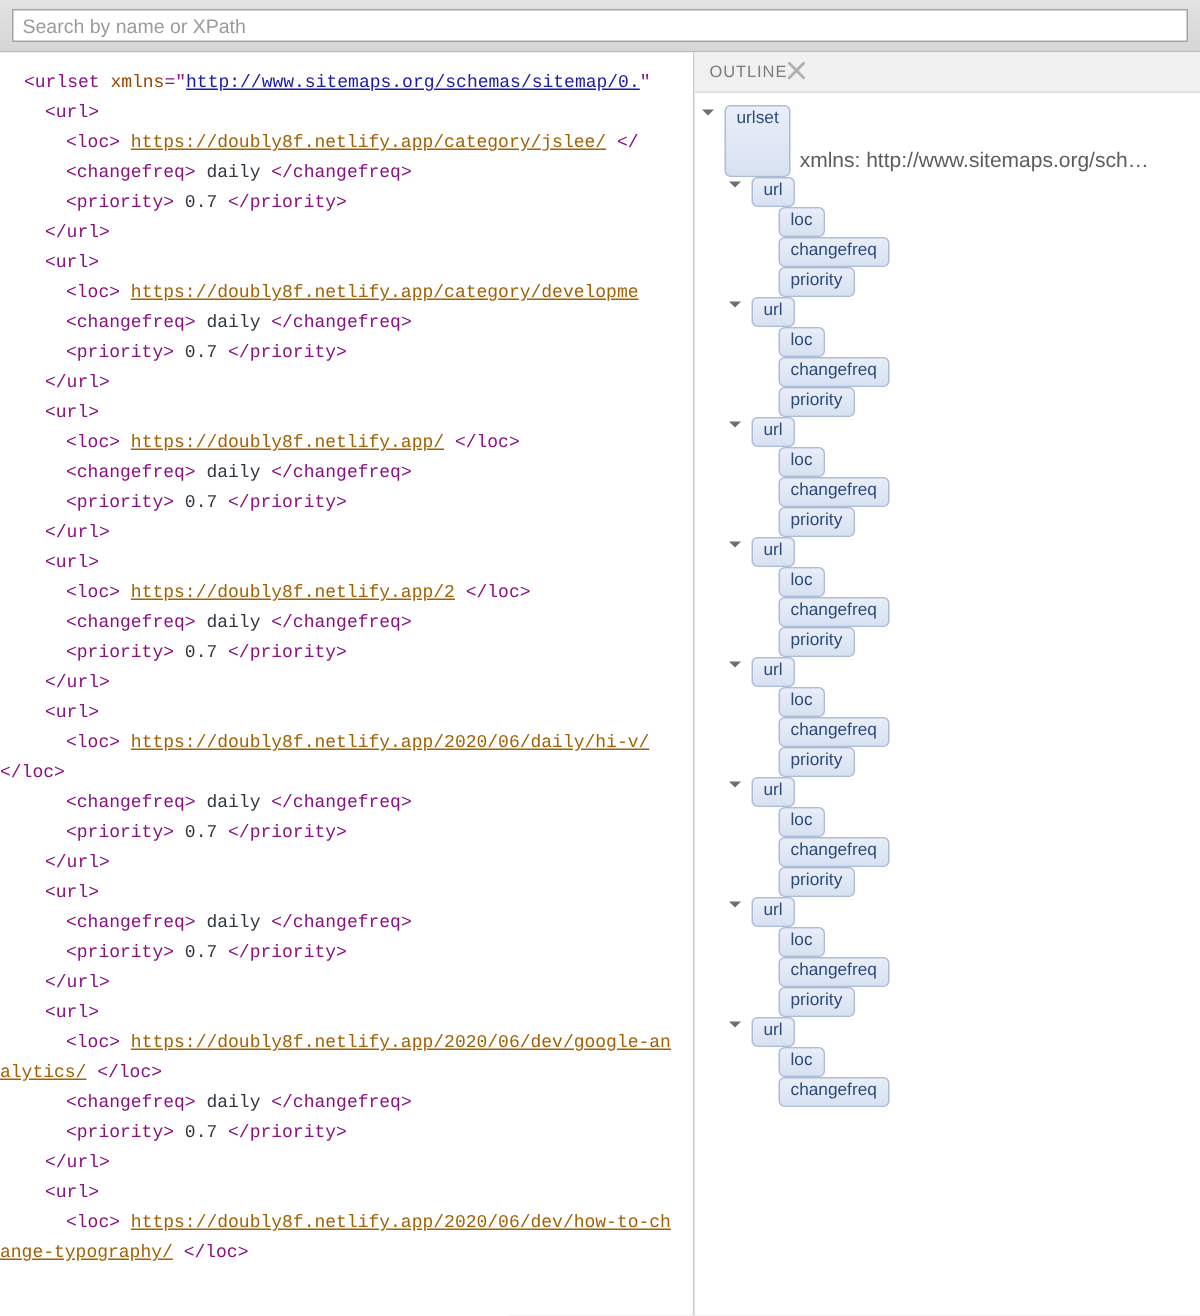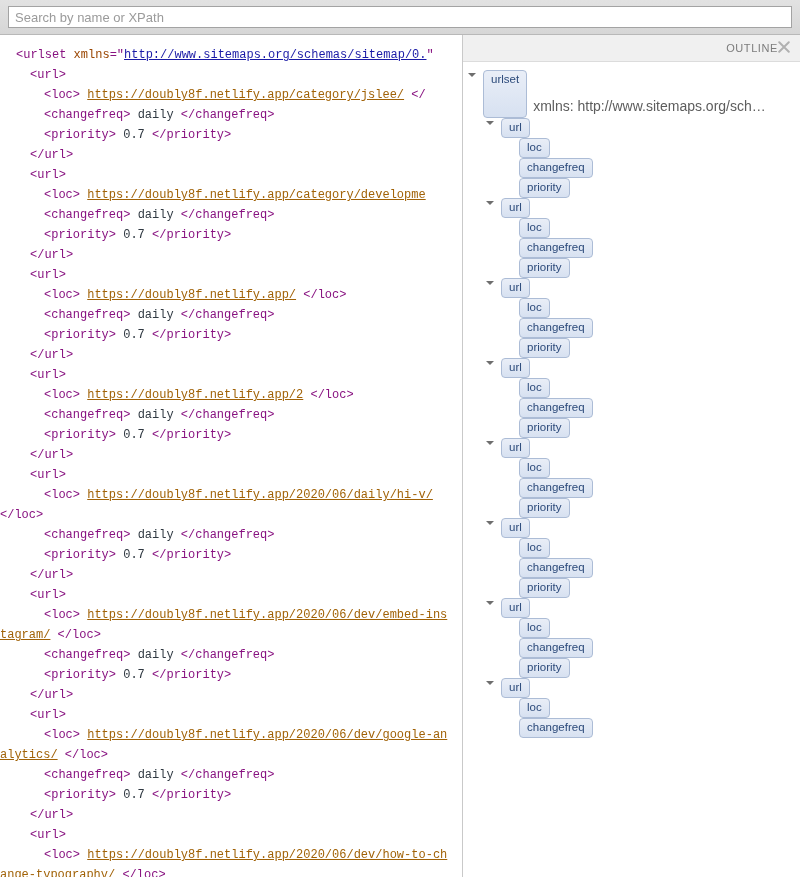--- a/index.html
+++ b/index.html
@@ -73,21 +73,21 @@
     border-left:1px solid #c9c9c9;
     background:#fff;
     display:flex;
     flex-direction:column;
     font-family:-apple-system,Helvetica,Arial,sans-serif;
     font-size:12px;
   }
   .outline-header {
     display:flex;
     align-items:center;
-    justify-content:flex-end;
+    justify-content:flex-start;
     padding:6px 8px 6px 10px;
     background:#f0f0f0;
     border-bottom:1px solid #dcdcdc;
     color:#7c7c7c;
     letter-spacing:0.6px;
     font-size:11px;
   }
   .close-icon { width:14px;height:14px;cursor:pointer;opacity:0.55; }
   .close-icon svg{display:block;}
   .outline-body {
@@ -156,21 +156,20 @@
       <div class="xml-line" style=""><span class="indent i3"></span><span class="tag">&lt;loc&gt; </span><span class="content"><span class="loc-link">https://doubly8f.netlify.app/2</span><span class="tag"> &lt;/loc&gt;</span></span></div>
       <div class="xml-line"><span class="indent i3"></span><span class="tag">&lt;changefreq&gt; </span><span class="txt">daily </span><span class="tag">&lt;/changefreq&gt;</span></div>
       <div class="xml-line"><span class="indent i3"></span><span class="tag">&lt;priority&gt; </span><span class="txt">0.7 </span><span class="tag">&lt;/priority&gt;</span></div>
       <div class="xml-line"><span class="indent i2"></span><span class="tag">&lt;/url&gt;</span></div>
       <div class="xml-line"><span class="indent i2"></span><span class="tag">&lt;url&gt;</span></div>
       <div class="xml-line wrap-line" style="padding-right:10px;"><span class="indent i3"></span><span class="tag">&lt;loc&gt; </span><span class="content"><span class="loc-link">https://doubly8f.netlify.app/2020/06/daily/hi-v/</span><span class="tag"> &lt;/loc&gt;</span></span></div>
       <div class="xml-line"><span class="indent i3"></span><span class="tag">&lt;changefreq&gt; </span><span class="txt">daily </span><span class="tag">&lt;/changefreq&gt;</span></div>
       <div class="xml-line"><span class="indent i3"></span><span class="tag">&lt;priority&gt; </span><span class="txt">0.7 </span><span class="tag">&lt;/priority&gt;</span></div>
       <div class="xml-line"><span class="indent i2"></span><span class="tag">&lt;/url&gt;</span></div>
       <div class="xml-line"><span class="indent i2"></span><span class="tag">&lt;url&gt;</span></div>
-      <div class="xml-line wrap-line" style="padding-right:10px;"><span class="indent i3"></span><span class="tag">&lt;loc&gt; </span><span class="content"><span class="loc-link">https://doubly8f.netlify.app/2020/06/dev/embed-instagram/</span><span class="tag"> &lt;/loc&gt;</span></span></div>
       <div class="xml-line"><span class="indent i3"></span><span class="tag">&lt;changefreq&gt; </span><span class="txt">daily </span><span class="tag">&lt;/changefreq&gt;</span></div>
       <div class="xml-line"><span class="indent i3"></span><span class="tag">&lt;priority&gt; </span><span class="txt">0.7 </span><span class="tag">&lt;/priority&gt;</span></div>
       <div class="xml-line"><span class="indent i2"></span><span class="tag">&lt;/url&gt;</span></div>
       <div class="xml-line"><span class="indent i2"></span><span class="tag">&lt;url&gt;</span></div>
       <div class="xml-line wrap-line" style="padding-right:10px;"><span class="indent i3"></span><span class="tag">&lt;loc&gt; </span><span class="content"><span class="loc-link">https://doubly8f.netlify.app/2020/06/dev/google-analytics/</span><span class="tag"> &lt;/loc&gt;</span></span></div>
       <div class="xml-line"><span class="indent i3"></span><span class="tag">&lt;changefreq&gt; </span><span class="txt">daily </span><span class="tag">&lt;/changefreq&gt;</span></div>
       <div class="xml-line"><span class="indent i3"></span><span class="tag">&lt;priority&gt; </span><span class="txt">0.7 </span><span class="tag">&lt;/priority&gt;</span></div>
       <div class="xml-line"><span class="indent i2"></span><span class="tag">&lt;/url&gt;</span></div>
       <div class="xml-line"><span class="indent i2"></span><span class="tag">&lt;url&gt;</span></div>
       <div class="xml-line wrap-line" style="padding-right:10px;"><span class="indent i3"></span><span class="tag">&lt;loc&gt; </span><span class="content"><span class="loc-link">https://doubly8f.netlify.app/2020/06/dev/how-to-change-typography/</span><span class="tag"> &lt;/loc&gt;</span></span></div>

